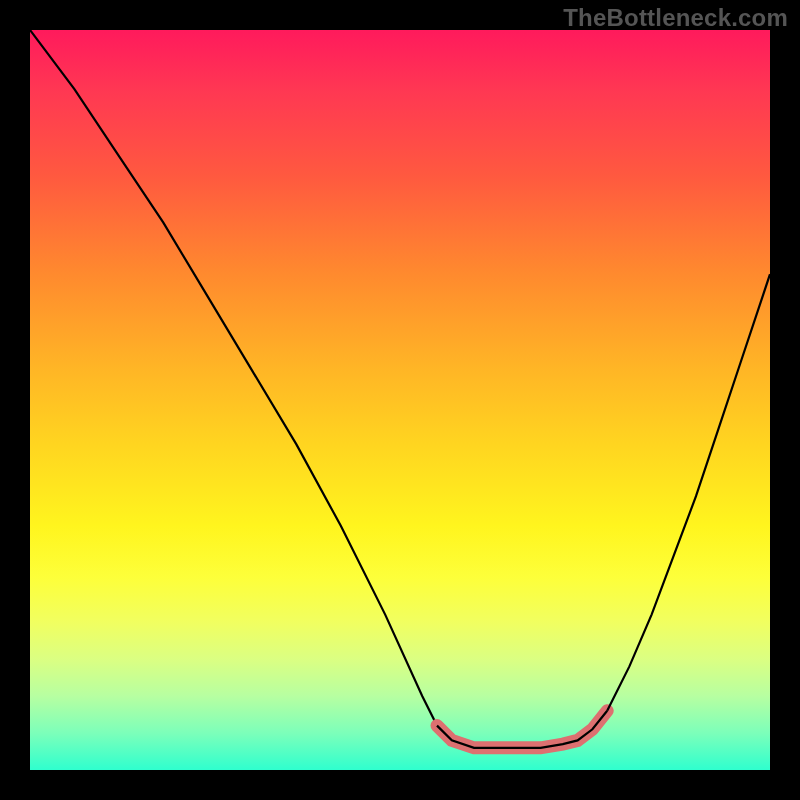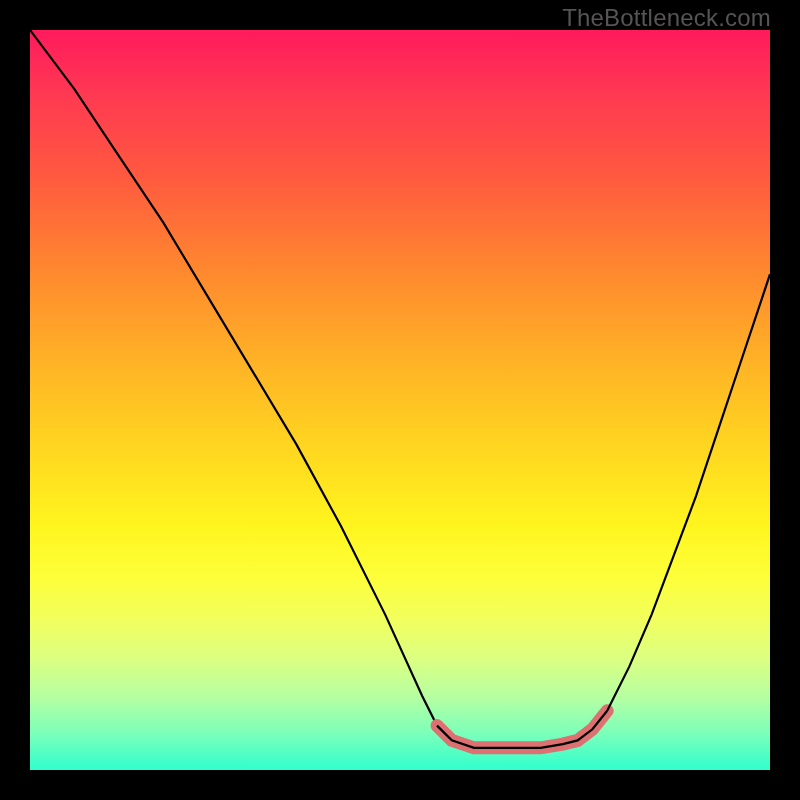--- a/index.html
+++ b/index.html
@@ -8,23 +8,23 @@
     width: 800px;
     height: 800px;
     background: #000;
     font-family: Arial, Helvetica, sans-serif;
     position: relative;
     overflow: hidden;
   }
   .watermark {
     position: absolute;
     top: 4px;
-    right: 29px;
+    right: 12px;
     font-size: 24px;
-    font-weight: 400;
+    font-weight: 700;
     color: #555;
     z-index: 50;
     letter-spacing: 0.2px;
   }
   .plot-frame {
     position: absolute;
     left: 30px;
     top: 30px;
     width: 740px;
     height: 740px;

